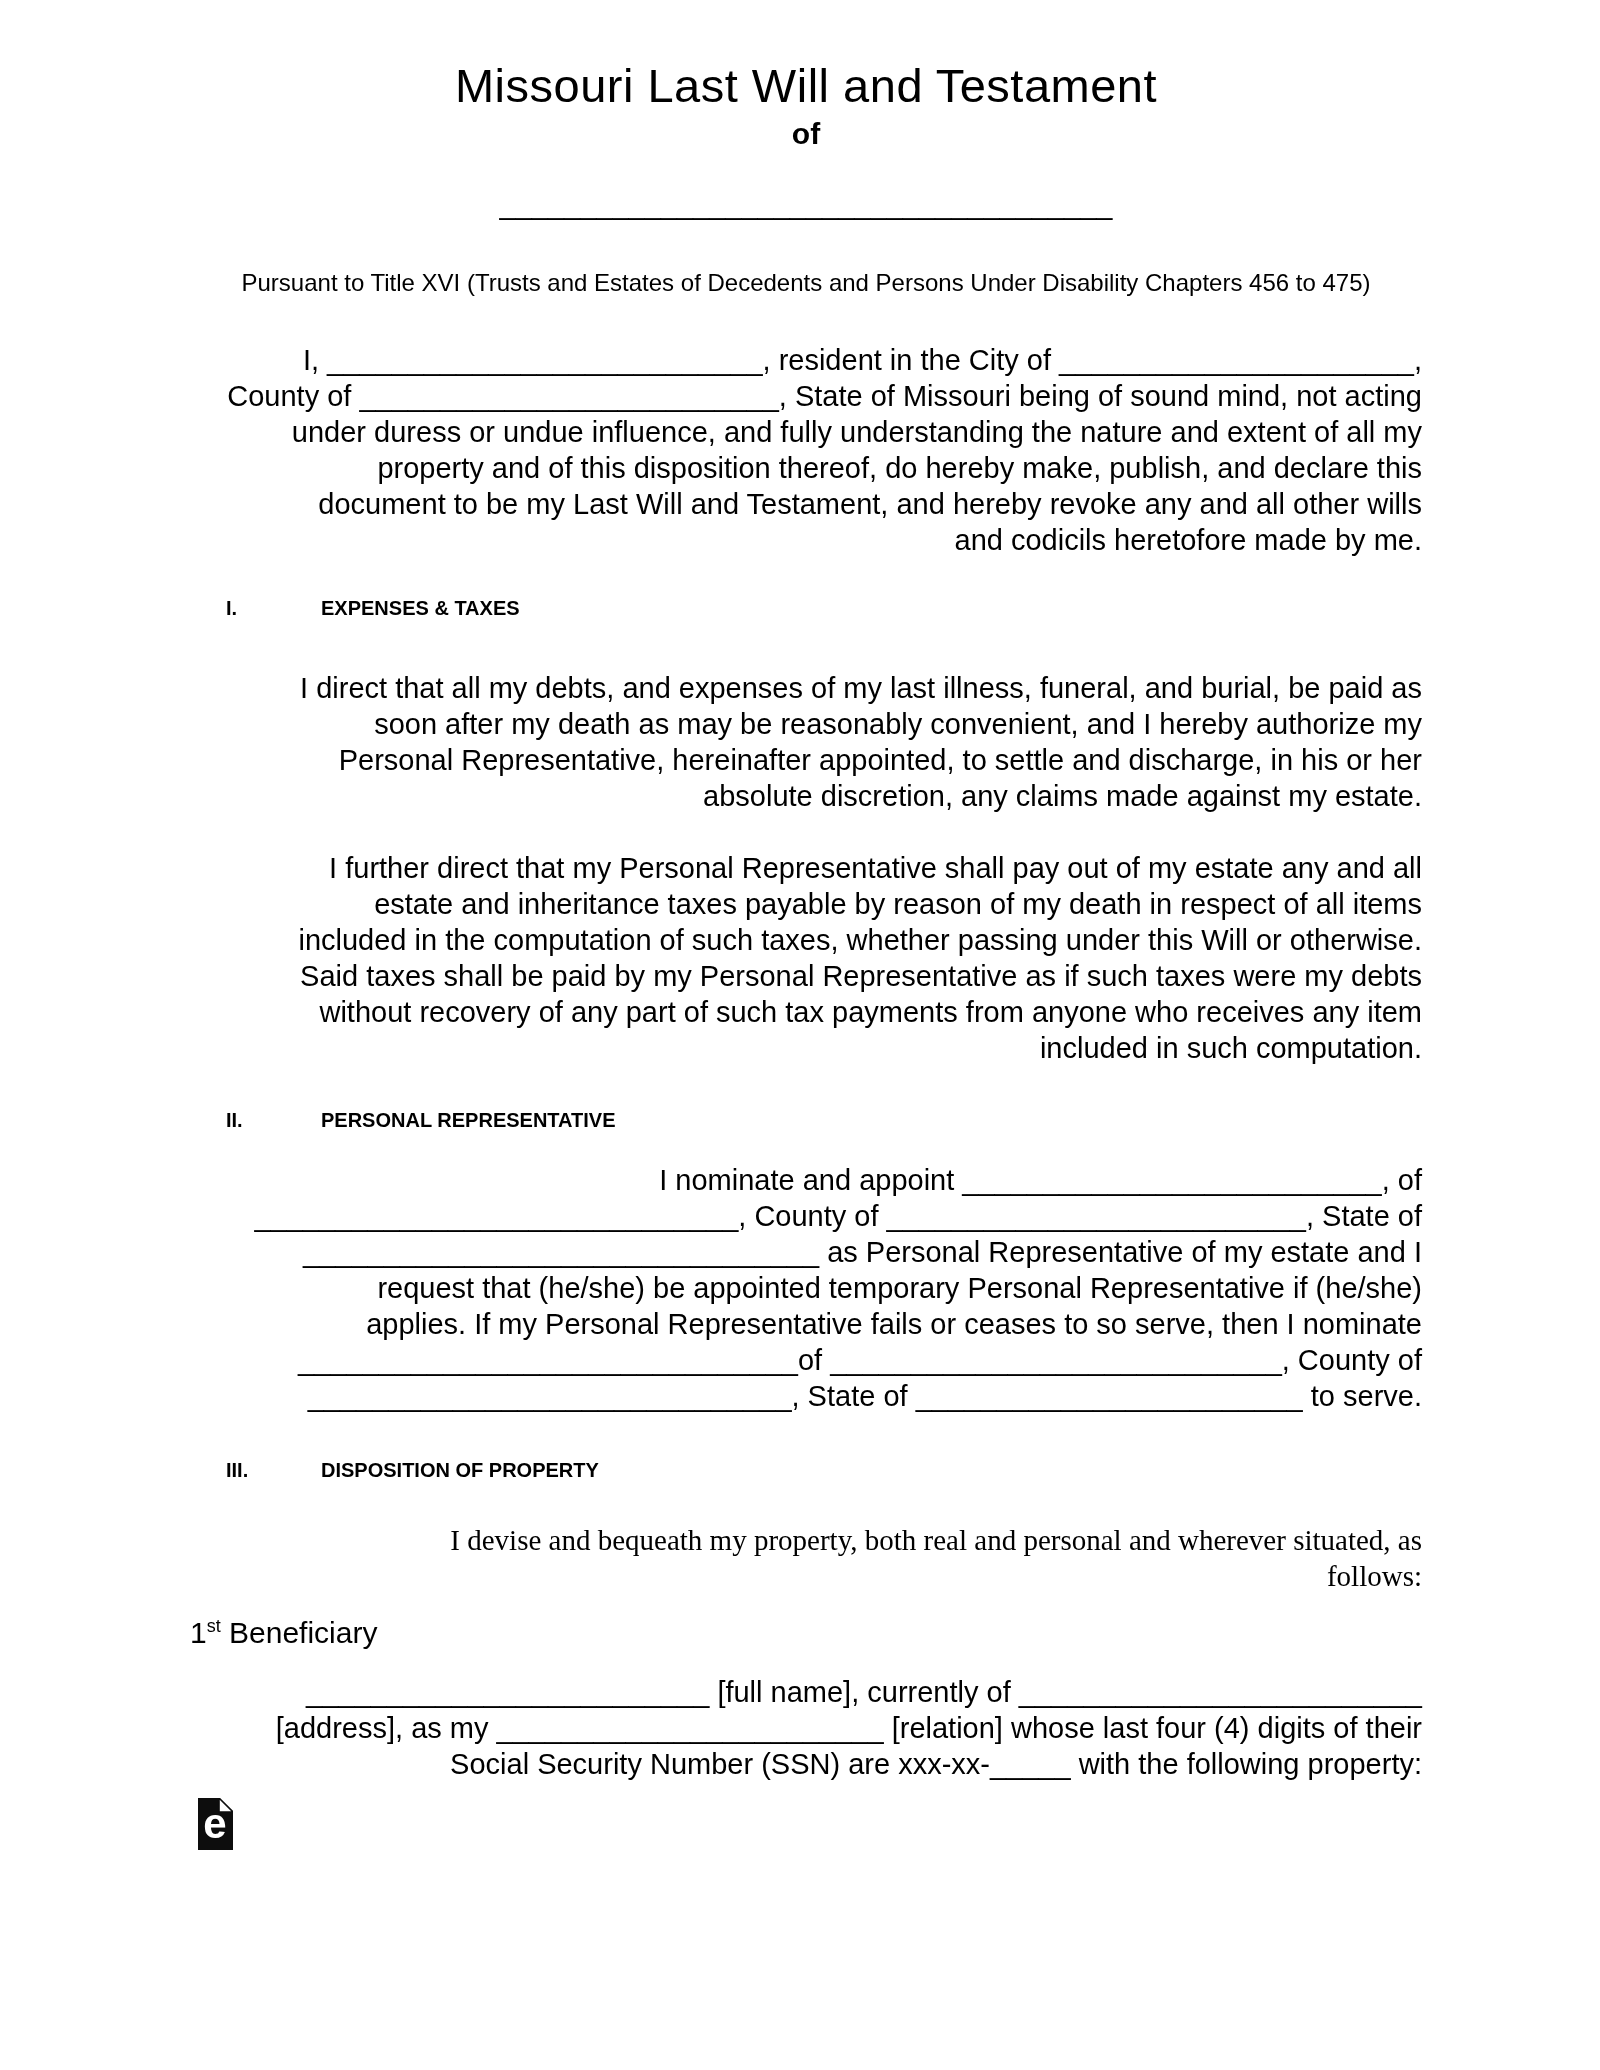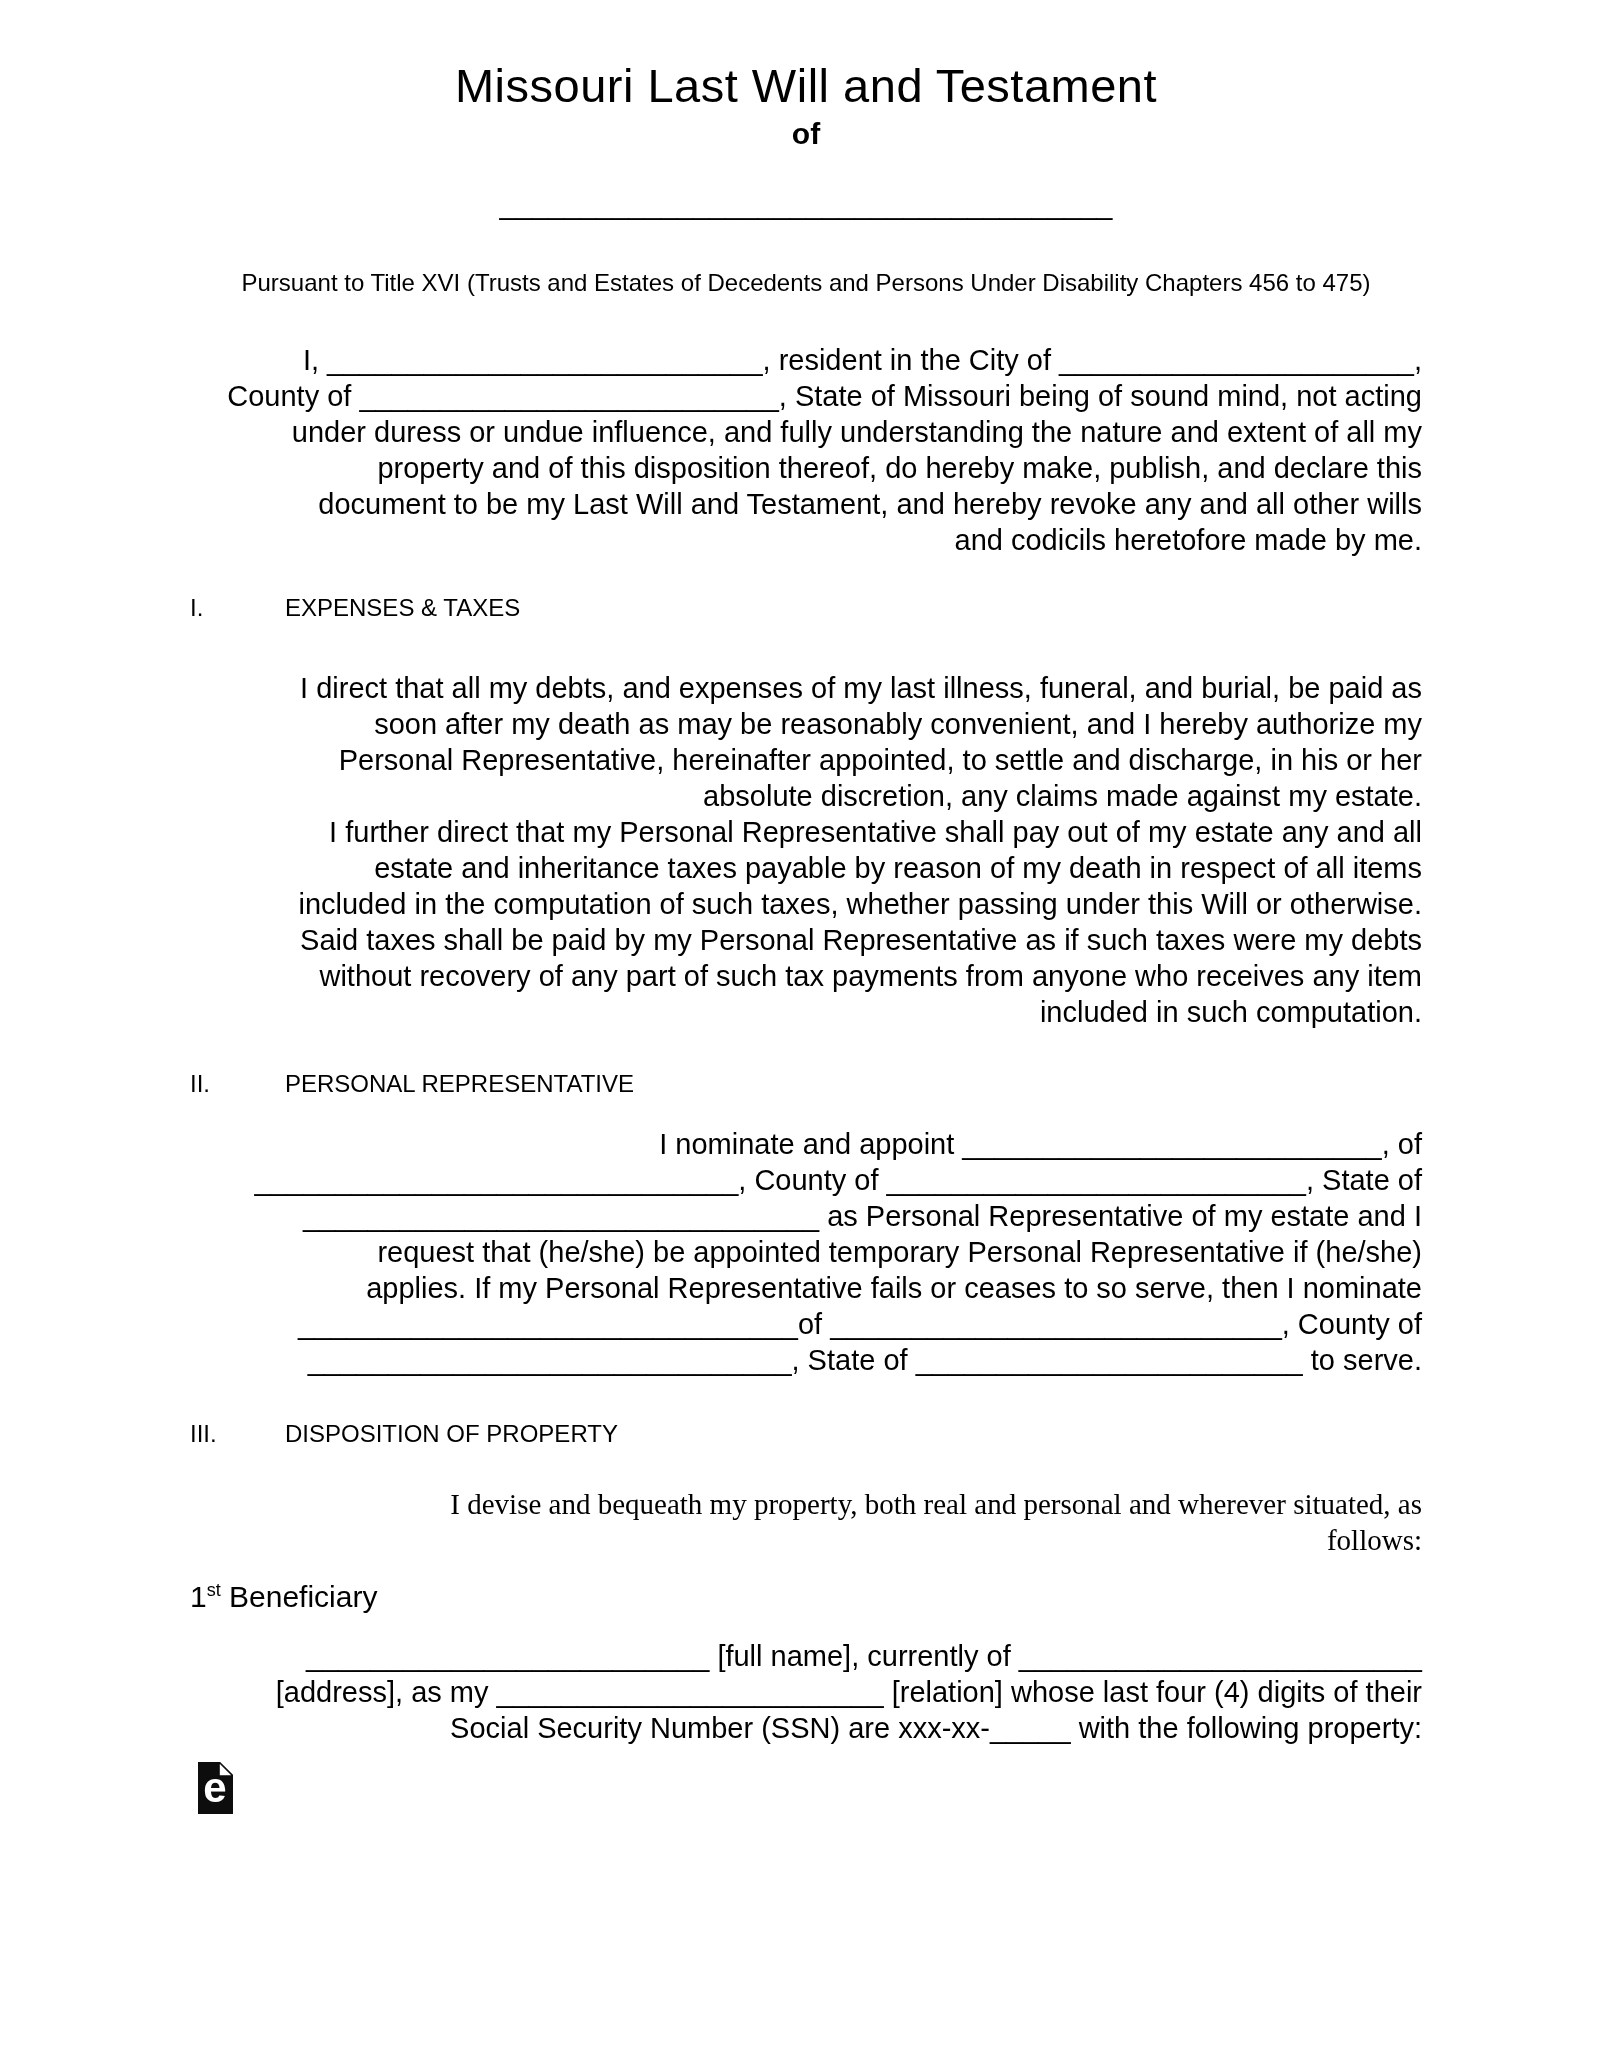--- a/index.html
+++ b/index.html
@@ -50,29 +50,30 @@
     text-align: center;
   }
   .para {
     font-size: 29px;
     line-height: 36px;
     white-space: pre-line;
     text-align: right;
   }
   .intro       { margin-top: 44px; }
   .sec1-p1     { margin-top: 42px; }
-  .sec1-p2     { }
+  .sec1-p2     { margin-top: 36px; }
   .sec2-p1     { margin-top: 22px; }
   .sec3-p1     { margin-top: 32px; font-family: Liberation Serif, serif; }
   .bene-para   { margin-top: 22px; }
   .sec-heading {
-    font-size: 24px;
+    font-size: 20px;
     line-height: 40px;
-    font-weight: normal;
+    font-weight: bold;
     white-space: nowrap;
+    margin-left: 36px;
   }
   .h-sec1 { margin-top: 30px; }
   .h-sec2 { margin-top: 34px; }
   .h-sec3 { margin-top: 36px; }
   .sec-num {
     display: inline-block;
     width: 95px;
   }
   .bene-heading {
     margin-top: 20px;

